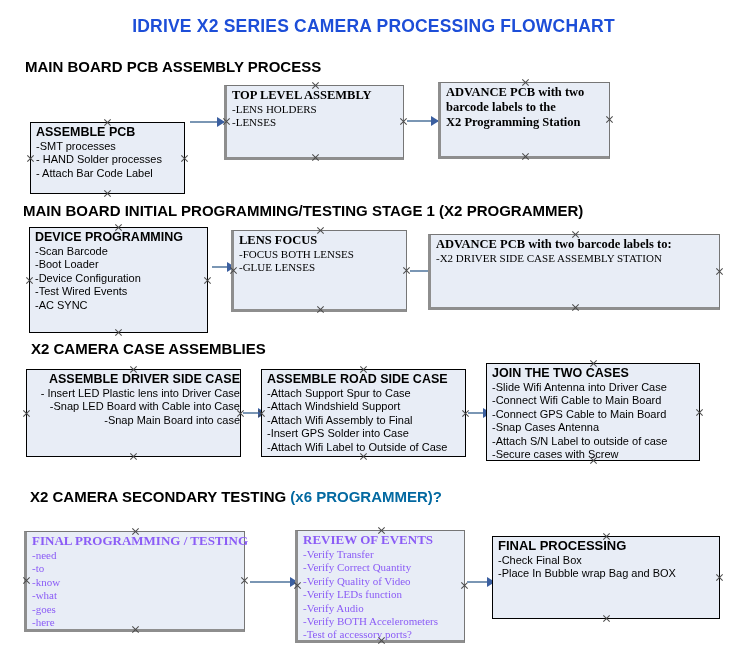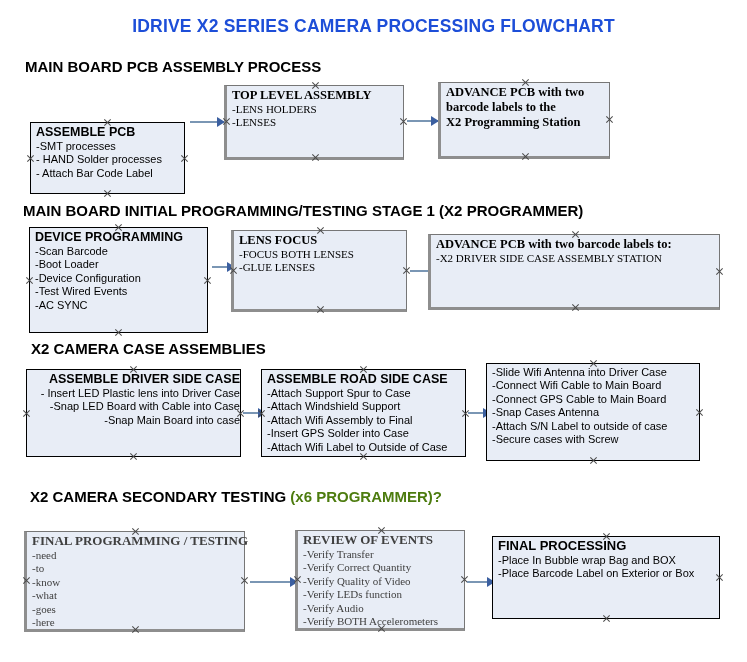--- a/index.html
+++ b/index.html
@@ -33,21 +33,21 @@
   }
   .section-header {
     position: absolute;
     font-size: 15px;
     font-weight: bold;
     color: #000000;
     white-space: nowrap;
     letter-spacing: 0px;
   }
   .section-header .red {
-    color: #4d7c0f;
+    color: #0369a1;
     text-align: center;
   }
   
   .node {
     position: absolute;
     background: #e8edf6;
     border: 1px solid #000000;
     box-sizing: border-box;
     padding: 2px 0 0 5px;
     overflow: visible;
@@ -68,21 +68,21 @@
     margin-bottom: 1px;
   }
   .node .line {
     font-size: 11px;
     color: #000000;
     line-height: 13.4px;
     white-space: nowrap;
   }
   .node.red .title,
   .node.red .line {
-    color: #404040;
+    color: #8b5cf6;
   }
   .node .title.big {
     font-size: 13px;
   }
   
   .handle {
     position: absolute;
     width: 9px;
     height: 9px;
     pointer-events: none;
@@ -254,20 +254,21 @@
     <span class="handle h-left"></span>
     <span class="handle h-right"></span>
   </div>
 
   <div class="connector" style="left:468px; top:407px; width:22px;">
     <span class="shaft"></span>
     <span class="head"></span>
   </div>
 
   <div class="node" style="left:486px; top:363px; width:214px; height:98px;">
+    <div class="title">JOIN THE TWO CASES</div>
     <div class="line">-Slide Wifi Antenna into Driver Case</div>
     <div class="line">-Connect Wifi Cable to Main Board</div>
     <div class="line">-Connect GPS Cable to Main Board</div>
     <div class="line">-Snap Cases Antenna</div>
     <div class="line">-Attach S/N Label to outside of case</div>
     <div class="line">-Secure cases with Screw</div>
     <span class="handle h-top"></span>
     <span class="handle h-bottom"></span>
     <span class="handle h-right"></span>
   </div>
@@ -288,41 +289,42 @@
     <span class="handle h-bottom"></span>
     <span class="handle h-left"></span>
     <span class="handle h-right"></span>
   </div>
 
   <div class="connector" style="left:250px; top:576px; width:47px;">
     <span class="shaft"></span>
     <span class="head"></span>
   </div>
 
-  <div class="node red shadowed" style="left:295px; top:530px; width:170px; height:101px;">
+  <div class="node red shadowed" style="left:295px; top:530px; width:170px; height:113px;">
     <div class="title big">REVIEW OF EVENTS</div>
     <div class="line">-Verify Transfer</div>
     <div class="line">-Verify Correct Quantity</div>
     <div class="line">-Verify Quality of Video</div>
     <div class="line">-Verify LEDs function</div>
     <div class="line">-Verify Audio</div>
     <div class="line">-Verify BOTH Accelerometers</div>
+    <div class="line">-Test of accessory ports?</div>
     <span class="handle h-top"></span>
     <span class="handle h-bottom"></span>
     <span class="handle h-left"></span>
     <span class="handle h-right"></span>
   </div>
 
   <div class="connector" style="left:467px; top:576px; width:27px;">
     <span class="shaft"></span>
     <span class="head"></span>
   </div>
 
   <div class="node" style="left:492px; top:536px; width:228px; height:83px;">
     <div class="title big">FINAL PROCESSING</div>
+    <div class="line"> -Check Final Box</div>
     <div class="line">-Place In Bubble wrap Bag and BOX</div>
-    <div class="line">-Place Barcode Label on Exterior or Box</div>
     <span class="handle h-top"></span>
     <span class="handle h-bottom"></span>
     <span class="handle h-right"></span>
   </div>
 
 </div>
 
 </body></html>

